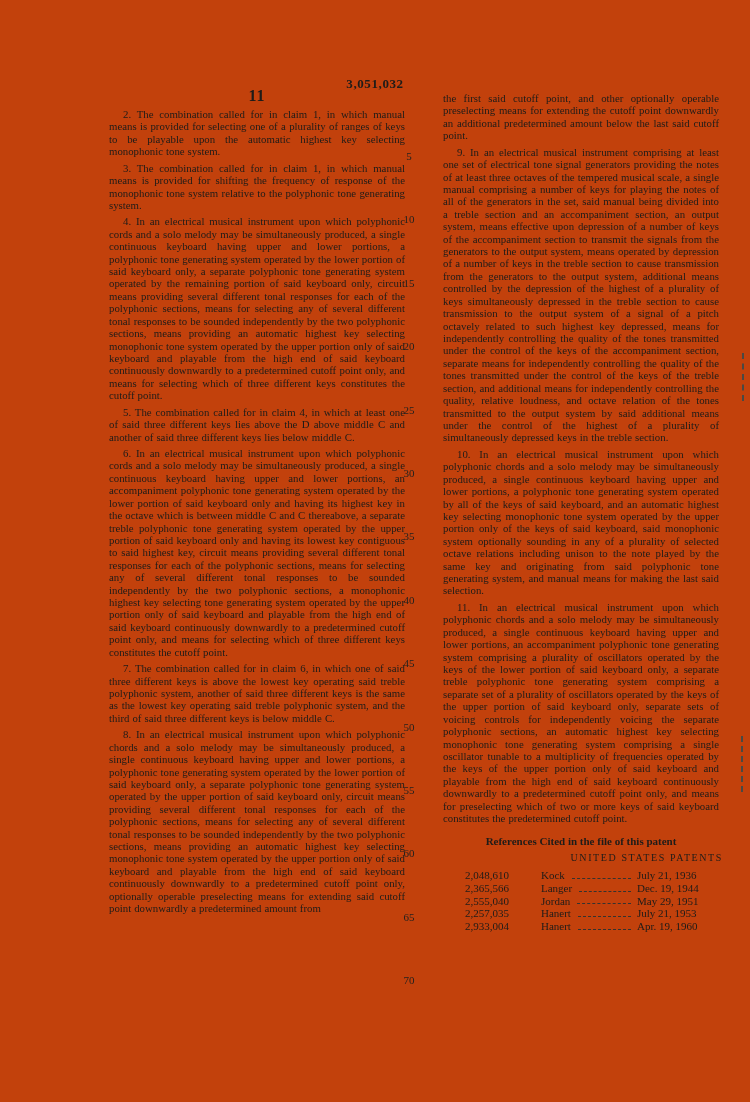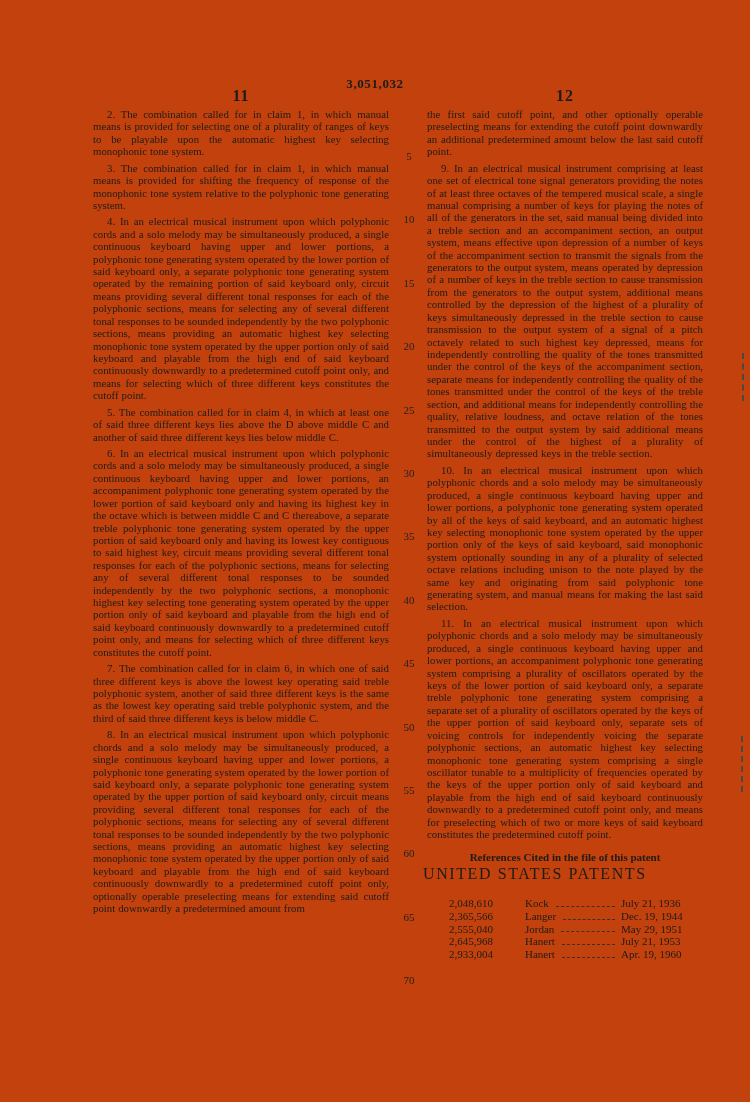--- a/index.html
+++ b/index.html
@@ -15,21 +15,21 @@
   .patent-number {
     position: absolute;
     top: 76px; left: 0; width: 750px;
     text-align: center;
     font-weight: bold;
     font-size: 13px;
     letter-spacing: 0.6px;
   }
   .columns {
     position: absolute;
-    top: 88px; left: 89px;
+    top: 88px; left: 105px;
     width: 618px;
     display: flex;
     gap: 30px;
   }
   .col { text-align: justify; font-size: 10.8px; line-height: 12.42px; }
   .col-left  { width: 304px; }
   .col-right { width: 284px; }
   .col-number {
     text-align: center;
     font-weight: bold;
@@ -41,24 +41,24 @@
   p.claim { margin: 4px; text-indent: 14px; word-spacing: 0.03em; }
   p.claim.no-indent { text-indent: 0; }
   .refs { margin-top: 11px; }
   .refs-heading {
     text-align: center;
     font-weight: bold;
     font-size: 11px;
     margin-bottom: 4px;
   }
   .refs-subheading {
-    text-align: left;
-    font-size: 16px;
+    text-align: right;
+    font-size: 10px;
     letter-spacing: 1.6px;
-    margin-bottom: 17px;
+    margin-bottom: 5px;
   }
   .ref-row {
     display: flex;
     align-items: flex-end;
     font-size: 11px;
     line-height: 12.7px;
   }
   .ref-num { width: 70px; text-align: right; }
   .ref-name { margin-left: 32px; white-space: nowrap; }
   .ref-leader { flex: 1; border-bottom: 1.3px dashed #35332f; margin: 0 6px 3px 7px; }
@@ -94,21 +94,20 @@
       <p class="claim">2. The combination called for in claim 1, in which manual means is provided for selecting one of a plurality of ranges of keys to be playable upon the automatic highest key selecting monophonic tone system.</p>
       <p class="claim">3. The combination called for in claim 1, in which manual means is provided for shifting the frequency of response of the monophonic tone system relative to the polyphonic tone generating system.</p>
       <p class="claim">4. In an electrical musical instrument upon which polyphonic cords and a solo melody may be simultaneously produced, a single continuous keyboard having upper and lower portions, a polyphonic tone generating system operated by the lower portion of said keyboard only, a separate polyphonic tone generating system operated by the remaining portion of said keyboard only, circuit means providing several different tonal responses for each of the polyphonic sections, means for selecting any of several different tonal responses to be sounded independently by the two polyphonic sections, means providing an automatic highest key selecting monophonic tone system operated by the upper portion only of said keyboard and playable from the high end of said keyboard continuously downwardly to a predetermined cutoff point only, and means for selecting which of three different keys constitutes the cutoff point.</p>
       <p class="claim">5. The combination called for in claim 4, in which at least one of said three different keys lies above the D above middle C and another of said three different keys lies below middle C.</p>
       <p class="claim">6. In an electrical musical instrument upon which polyphonic cords and a solo melody may be simultaneously produced, a single continuous keyboard having upper and lower portions, an accompaniment polyphonic tone generating system operated by the lower portion of said keyboard only and having its highest key in the octave which is between middle C and C thereabove, a separate treble polyphonic tone generating system operated by the upper portion of said keyboard only and having its lowest key contiguous to said highest key, circuit means providing several different tonal responses for each of the polyphonic sections, means for selecting any of several different tonal responses to be sounded independently by the two polyphonic sections, a monophonic highest key selecting tone generating system operated by the upper portion only of said keyboard and playable from the high end of said keyboard continuously downwardly to a predetermined cutoff point only, and means for selecting which of three different keys constitutes the cutoff point.</p>
       <p class="claim">7. The combination called for in claim 6, in which one of said three different keys is above the lowest key operating said treble polyphonic system, another of said three different keys is the same as the lowest key operating said treble polyphonic system, and the third of said three different keys is below middle C.</p>
       <p class="claim">8. In an electrical musical instrument upon which polyphonic chords and a solo melody may be simultaneously produced, a single continuous keyboard having upper and lower portions, a polyphonic tone generating system operated by the lower portion of said keyboard only, a separate polyphonic tone generating system operated by the upper portion of said keyboard only, circuit means providing several different tonal responses for each of the polyphonic sections, means for selecting any of several different tonal responses to be sounded independently by the two polyphonic sections, means providing an automatic highest key selecting monophonic tone system operated by the upper portion only of said keyboard and playable from the high end of said keyboard continuously downwardly to a predetermined cutoff point only, optionally operable preselecting means for extending said cutoff point downwardly a predetermined amount from</p>
     </div>
 
     <div class="col col-right">
-      <div class="col-number">12</div>
       <p class="claim no-indent">the first said cutoff point, and other optionally operable preselecting means for extending the cutoff point downwardly an additional predetermined amount below the last said cutoff point.</p>
       <p class="claim">9. In an electrical musical instrument comprising at least one set of electrical tone signal generators providing the notes of at least three octaves of the tempered musical scale, a single manual comprising a number of keys for playing the notes of all of the generators in the set, said manual being divided into a treble section and an accompaniment section, an output system, means effective upon depression of a number of keys of the accompaniment section to transmit the signals from the generators to the output system, means operated by depression of a number of keys in the treble section to cause transmission from the generators to the output system, additional means controlled by the depression of the highest of a plurality of keys simultaneously depressed in the treble section to cause transmission to the output system of a signal of a pitch octavely related to such highest key depressed, means for independently controlling the quality of the tones transmitted under the control of the keys of the accompaniment section, separate means for independently controlling the quality of the tones transmitted under the control of the keys of the treble section, and additional means for independently controlling the quality, relative loudness, and octave relation of the tones transmitted to the output system by said additional means under the control of the highest of a plurality of simultaneously depressed keys in the treble section.</p>
       <p class="claim">10. In an electrical musical instrument upon which polyphonic chords and a solo melody may be simultaneously produced, a single continuous keyboard having upper and lower portions, a polyphonic tone generating system operated by all of the keys of said keyboard, and an automatic highest key selecting monophonic tone system operated by the upper portion only of the keys of said keyboard, said monophonic system optionally sounding in any of a plurality of selected octave relations including unison to the note played by the same key and originating from said polyphonic tone generating system, and manual means for making the last said selection.</p>
       <p class="claim">11. In an electrical musical instrument upon which polyphonic chords and a solo melody may be simultaneously produced, a single continuous keyboard having upper and lower portions, an accompaniment polyphonic tone generating system comprising a plurality of oscillators operated by the keys of the lower portion of said keyboard only, a separate treble polyphonic tone generating system comprising a separate set of a plurality of oscillators operated by the keys of the upper portion of said keyboard only, separate sets of voicing controls for independently voicing the separate polyphonic sections, an automatic highest key selecting monophonic tone generating system comprising a single oscillator tunable to a multiplicity of frequencies operated by the keys of the upper portion only of said keyboard and playable from the high end of said keyboard continuously downwardly to a predetermined cutoff point only, and means for preselecting which of two or more keys of said keyboard constitutes the predetermined cutoff point.</p>
 
       <div class="refs">
         <div class="refs-heading">References Cited in the file of this patent</div>
         <div class="refs-subheading">UNITED STATES PATENTS</div>
 
         <div class="ref-row">
@@ -123,21 +122,21 @@
           <span class="ref-leader"></span>
           <span class="ref-date">Dec. 19, 1944</span>
         </div>
         <div class="ref-row">
           <span class="ref-num">2,555,040</span>
           <span class="ref-name">Jordan</span>
           <span class="ref-leader"></span>
           <span class="ref-date">May 29, 1951</span>
         </div>
         <div class="ref-row">
-          <span class="ref-num">2,645,968</span>
+          <span class="ref-num">2,257,035</span>
           <span class="ref-name">Hanert</span>
           <span class="ref-leader"></span>
           <span class="ref-date">July 21, 1953</span>
         </div>
         <div class="ref-row">
           <span class="ref-num">2,933,004</span>
           <span class="ref-name">Hanert</span>
           <span class="ref-leader"></span>
           <span class="ref-date">Apr. 19, 1960</span>
         </div>

